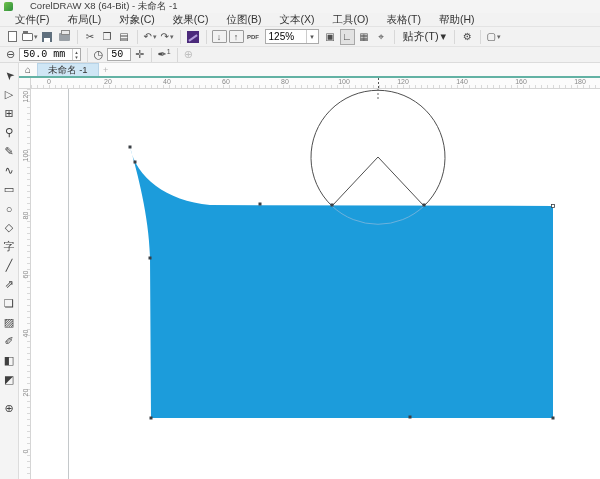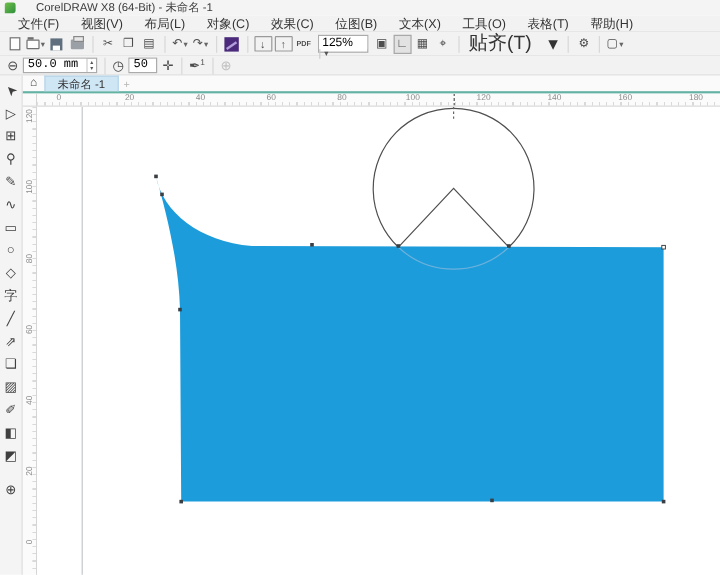--- a/index.html
+++ b/index.html
@@ -20,24 +20,24 @@
   .icon-folder { width:11px; height:8px; background:#fdfdfd; border:1px solid #707070; border-radius:1px; position:relative; }
   .icon-folder:before { content:""; position:absolute; top:-3px; left:0; width:5px; height:2px; background:#707070; }
   .icon-floppy { width:10px; height:10px; background:#5f6f7d; position:relative; }
   .icon-floppy:before { content:""; position:absolute; left:2px; bottom:0; width:6px; height:4px; background:#fff; }
   .icon-printer { width:11px; height:8px; background:#9aa0a6; border-radius:1px; position:relative; }
   .icon-printer:before { content:""; position:absolute; top:-3px; left:2px; width:7px; height:3px; background:#e8e8e8; border:1px solid #888; }
   .icon-purple { width:12px; height:12px; background:#4b2a7b; position:relative; }
   .icon-purple:before { content:""; position:absolute; left:1px; top:6px; width:10px; height:2px; background:#b39ddb; transform:rotate(-35deg); }
   .boxed { border:1px solid #9a9a9a; width:13px; height:13px; font-size:9px; border-radius:1px; }
   .pressed { background:#e2e2e2; border:1px solid #a8a8a8; }
-  .zoom-combo { display:flex; border:1px solid #ababab; background:#fff; height:15px; margin:0 3px;flex-direction:column; }
+  .zoom-combo { display:flex; border:1px solid #ababab; background:#fff; height:15px; margin:0 3px; }
   .zoom-combo input { width:40px; border:0; font-size:10px; padding:0 3px; outline:none; font-family:inherit; }
   .zoom-combo .dd-btn { width:12px; height:100%; border-left:1px solid #ccc; font-size:7px; display:flex; align-items:center; justify-content:center; color:#555; }
-  .snap { font-size:16px; color:#333; padding:0 4px; display:flex; align-items:center; gap:14px; }
+  .snap { font-size:11px; color:#333; padding:0 4px; display:flex; align-items:center; gap:2px; }
   .propbar { height:16px; background:#f2f2f2; display:flex; align-items:center; padding:0 4px; border-bottom:1px solid #dcdcdc; }
   .pb-input { display:flex; align-items:center; border:1px solid #ababab; background:#fff; height:13px; margin:0 2px; }
   .pb-input input { border:0; outline:none; font-size:10px; padding:0 3px; width:52px; font-family:Liberation Mono, monospace; }
   .pb-input.small input { width:22px; }
   .spin { display:flex; flex-direction:column; justify-content:center; font-size:5px; line-height:5px; color:#555; padding:0 2px; border-left:1px solid #ccc; height:100%; }
   .pb-ico { font-size:11px; color:#4d4d4d; margin:0 2px; position:relative; }
   .sup1 { font-size:7px; position:relative; top:-4px; }
   .faded { color:#c0c0c0; }
   .content { display:flex; height:417px; }
   .toolbox { width:19px; background:#f4f4f4; border-right:1px solid #dcdcdc; display:flex; flex-direction:column; align-items:center; padding-top:3px; }
@@ -66,21 +66,20 @@
 </head>
 <body>
 
 <div class="titlebar">
   <div class="logo"></div>
   <span class="title-text">CorelDRAW X8 (64-Bit) - 未命名 -1</span>
 </div>
 
 <div class="menubar">
   <span class="menu-item">文件(F)</span>
-  <span class="menu-item">视图(V)</span>
   <span class="menu-item">布局(L)</span>
   <span class="menu-item">对象(C)</span>
   <span class="menu-item">效果(C)</span>
   <span class="menu-item">位图(B)</span>
   <span class="menu-item">文本(X)</span>
   <span class="menu-item">工具(O)</span>
   <span class="menu-item">表格(T)</span>
   <span class="menu-item">帮助(H)</span>
 </div>
 

